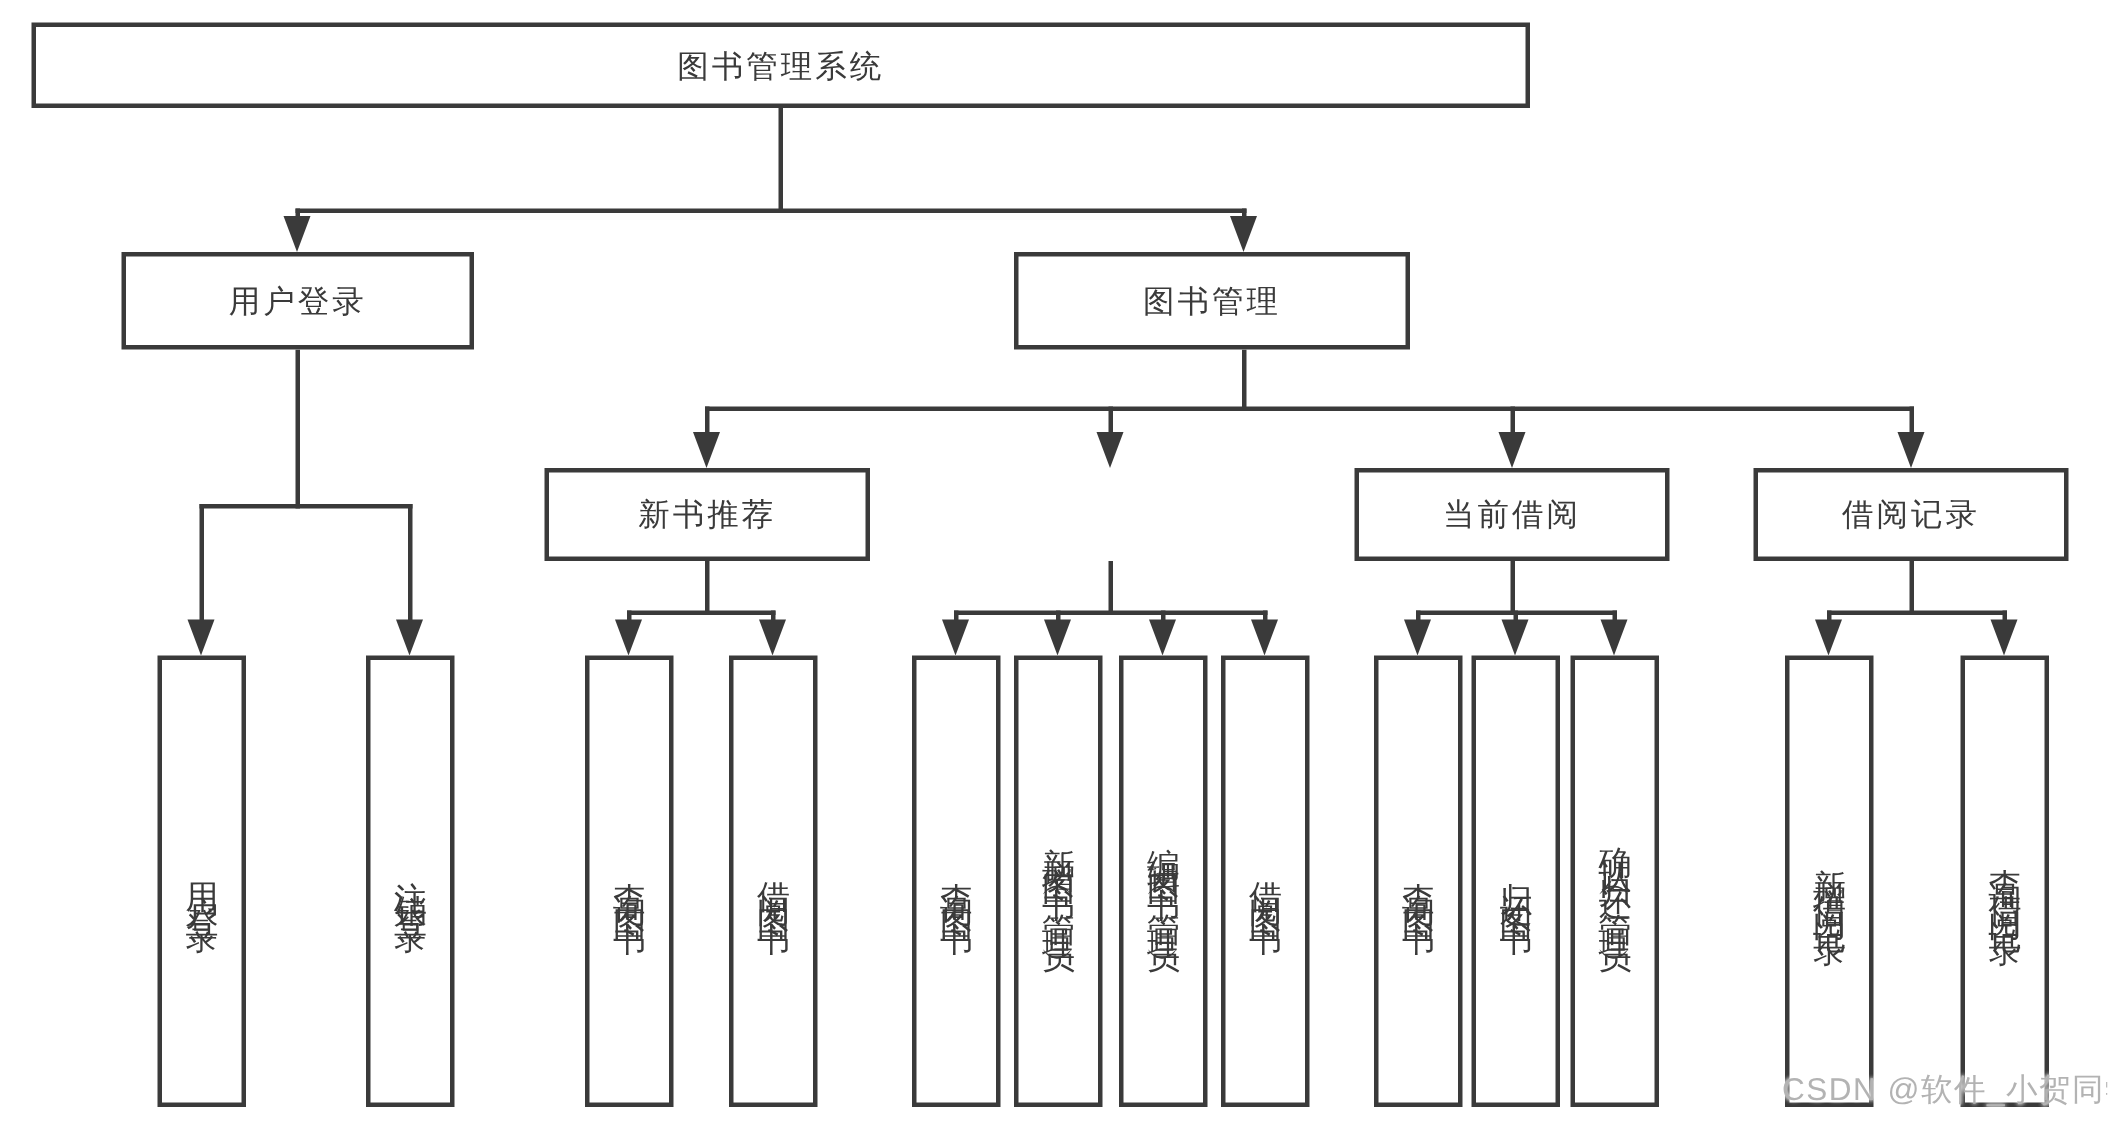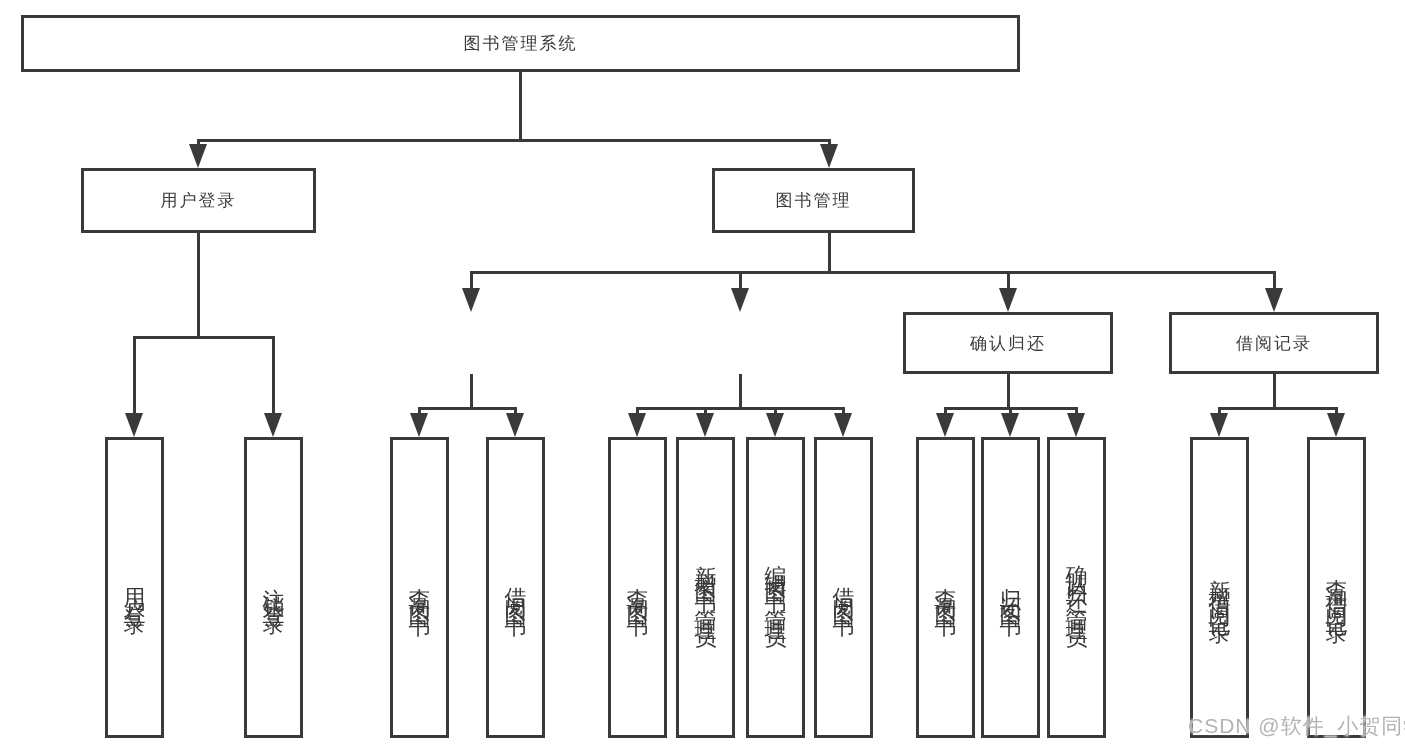--- a/index.html
+++ b/index.html
@@ -25,21 +25,21 @@
     border-top:24px solid var(--line);
   }
   .box{
     position:absolute;
     box-sizing:border-box;
     border:3px solid var(--line);
     background:var(--bg);
     display:flex;align-items:center;justify-content:center;
   }
   .hlabel{
-    font-size:17px;
+    font-size:21px;
     letter-spacing:2px;
     color:var(--text);
     white-space:nowrap;
     text-align:center;
   }
   .vlabel{
     writing-mode:vertical-rl;
     text-orientation:mixed;
     font-size:22px;
     letter-spacing:9px;
@@ -121,26 +121,29 @@
   <div class="vline" style="left:1335px;top:407px;height:10px"></div>
   <div class="arrow" style="left:1327px;top:413px"></div>
 
   <div class="box" style="left:21px;top:15px;width:999px;height:57px">
     <span class="hlabel">图书管理系统</span>
   </div>
 
   <div class="box" style="left:81px;top:168px;width:235px;height:65px">
     <span class="hlabel">用户登录</span>
   </div>
-  <div class="box" style="left:712px;top:168px;width:203px;height:65px">
+  <div class="box" style="left:676px;top:168px;width:264px;height:65px">
     <span class="hlabel">图书管理</span>
   </div>
 
+  <div class="box" style="left:363px;top:312px;width:217px;height:62px">
+    <span class="hlabel">新书推荐</span>
+  </div>
   <div class="box" style="left:903px;top:312px;width:210px;height:62px">
-    <span class="hlabel">确认归还</span>
+    <span class="hlabel">当前借阅</span>
   </div>
   <div class="box" style="left:1169px;top:312px;width:210px;height:62px">
     <span class="hlabel">借阅记录</span>
   </div>
 
   <div class="box" style="left:105px;top:437px;width:59px;height:301px">
     <span class="vlabel">用户登录</span>
   </div>
   <div class="box" style="left:244px;top:437px;width:59px;height:301px">
     <span class="vlabel">注销登录</span>

